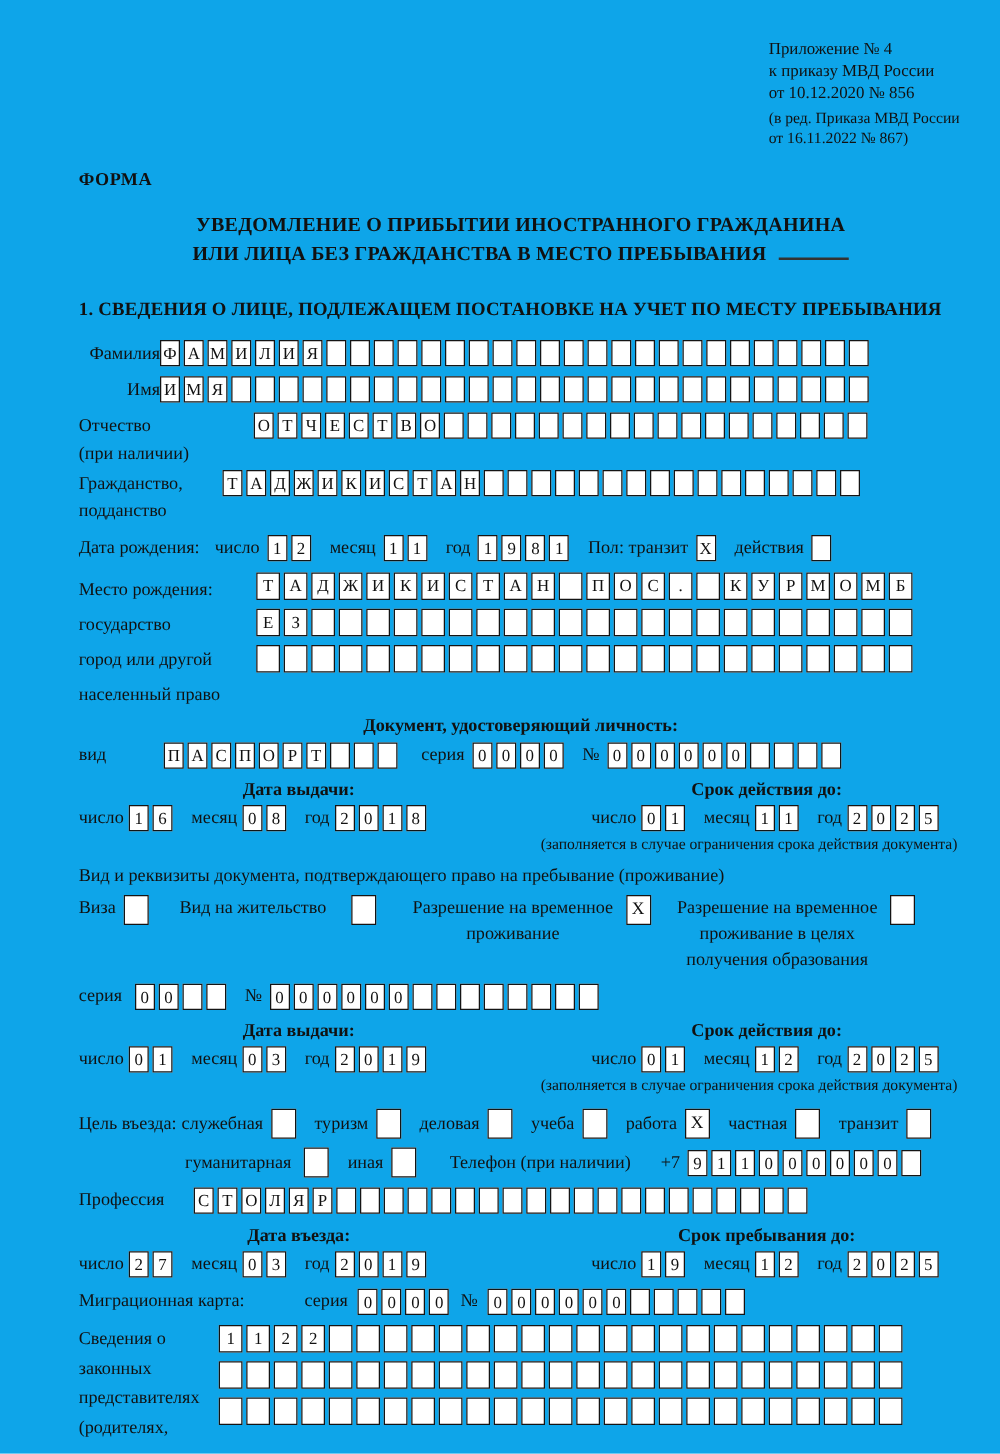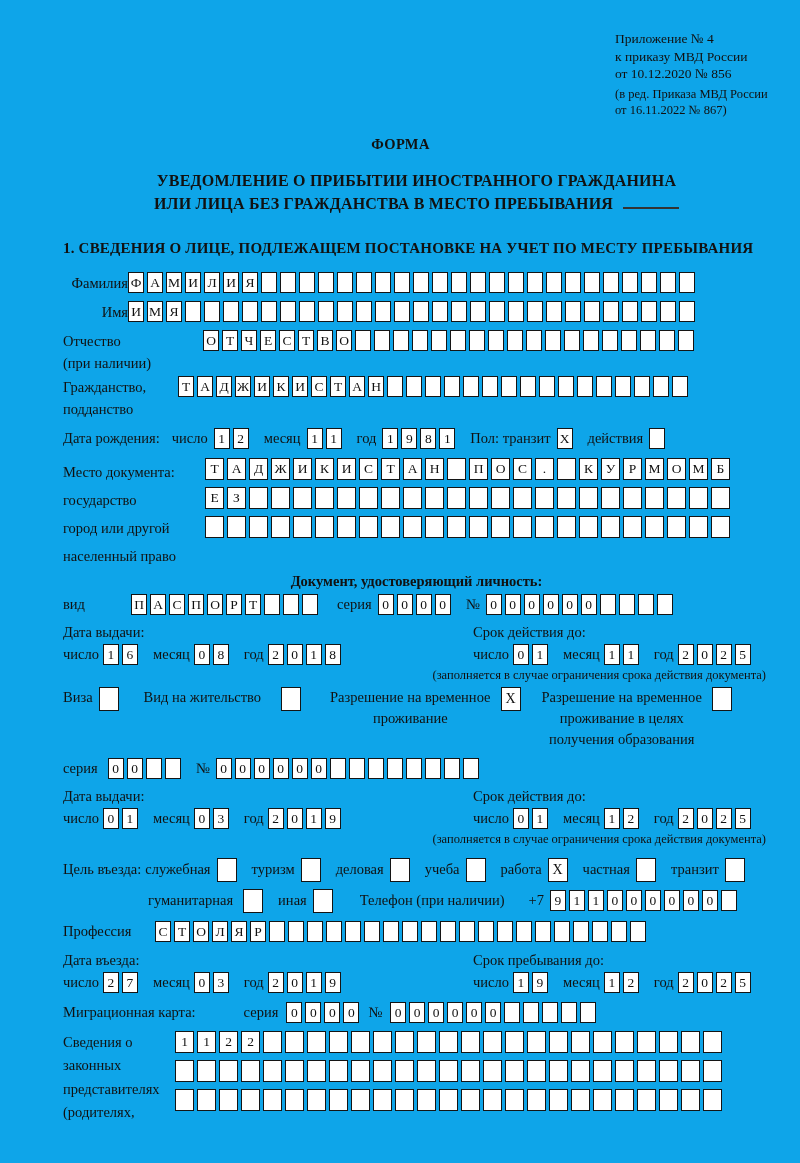--- a/index.html
+++ b/index.html
@@ -5,21 +5,21 @@
   html,body{margin:0;padding:0;background:#ffffff;}
   .page{
     width:800px;height:1163px;box-sizing:border-box;overflow:hidden;
     padding:30px 30px 0 63px;position:relative;
     font-family:"Liberation Serif","DejaVu Serif",serif;
     color:#111;font-size:14.5px;background:#0ea5e9;
   }
   
   .hdr{margin-left:552px;line-height:1.3;font-size:13.5px;}
   .hdr .sub{font-size:12.5px;margin-top:3px;line-height:1.3;}
-  .forma{text-align:center;padding-right:32px;font-weight:bold;font-size:14.5px;margin-top:18px;letter-spacing:.4px;}
+  .forma{text-align:left;padding-right:32px;font-weight:bold;font-size:14.5px;margin-top:18px;letter-spacing:.4px;}
   
   .title{text-align:center;font-weight:bold;font-size:16px;margin-top:16px;line-height:1.45;letter-spacing:.2px;}
   .uline{display:inline-block;width:56px;border-bottom:2.2px solid #333;margin-left:10px;vertical-align:baseline;}
   .sec{font-weight:bold;font-size:15px;margin-top:24px;letter-spacing:.2px;}
   
   .frow{display:flex;align-items:flex-start;margin-top:6px;}
   .flabel{flex:none;line-height:23px;}
   .lab2{line-height:22px;}
   .w65{width:65px;text-align:right;} .w105{width:140px;} .w115{width:115px;} .w142{width:142px;}
   
@@ -27,21 +27,21 @@
   .cbox{
     flex:none;width:14px;height:19px;border:1.8px solid #141414;margin-right:3px;
     text-align:center;font-size:13.5px;line-height:19px;background:#fff;
   }
   .wide .cbox{width:17px;height:20px;}
   .chk .cbox{width:18px;height:22px;font-size:14px;line-height:22px;} 
   
   .datecols{display:flex;margin-top:9px;}
   .dcol-l{flex:none;width:352px;}
   .dcol-r{flex:none;margin-left:58px;}
-  .dtitle{margin-bottom:3px;}
+  .dtitle{text-align:center;margin-bottom:3px;font-weight:bold;}
   .daterow{display:flex;align-items:center;}
   .dlbl{margin-right:4px;}
   .dgap{margin-left:12px;}
   .note-r{text-align:right;font-size:12.5px;margin-top:3px;padding-right:4px;}
   
   .plain{margin-top:8px;line-height:1.5;}
   .opts{display:flex;align-items:flex-start;margin-top:4px;}
   .opt{display:flex;align-items:flex-start;}
   .opt .olab{text-align:center;line-height:1.45;}
   .opt .boxes{margin-left:10px;margin-top:0;}
@@ -251,21 +251,21 @@
         <span class="cbox">X</span>
       </span>
     <span class="pl">действия</span>
     <span class="boxes">
         <span class="cbox"></span>
       </span>
   </div>
 
   <div class="frow" style="margin-top:9px;">
     <div class="flabel w142" style="line-height:28px;">
-      <div>Место документа:</div>
+      <div>Место рождения:</div>
       <div>государство</div>
       <div>город или другой</div>
       <div>населенный право</div>
     </div>
     <div>
       <div class="boxes wide" style="margin-bottom:7px;">
           <span class="cbox">Т</span>
           <span class="cbox">А</span>
           <span class="cbox">Д</span>
           <span class="cbox">Ж</span>
@@ -424,20 +424,21 @@
             <span class="cbox">2</span>
             <span class="cbox">0</span>
             <span class="cbox">2</span>
             <span class="cbox">5</span>
           </span>
       </div>
     </div>
   </div>
   <div class="note-r">(заполняется в случае ограничения срока действия документа)</div>
 
+  <div class="plain">Вид и реквизиты документа, подтверждающего право на пребывание (проживание)</div>
 
   <div class="opts">
     <div class="opt">
       <span class="olab">Виза</span>
       <span class="boxes chk" style="margin-left:6px;">
           <span class="cbox"></span>
         </span>
     </div>
     <div class="opt" style="margin-left:22px;">
       <span class="olab">Вид на жительство</span>

